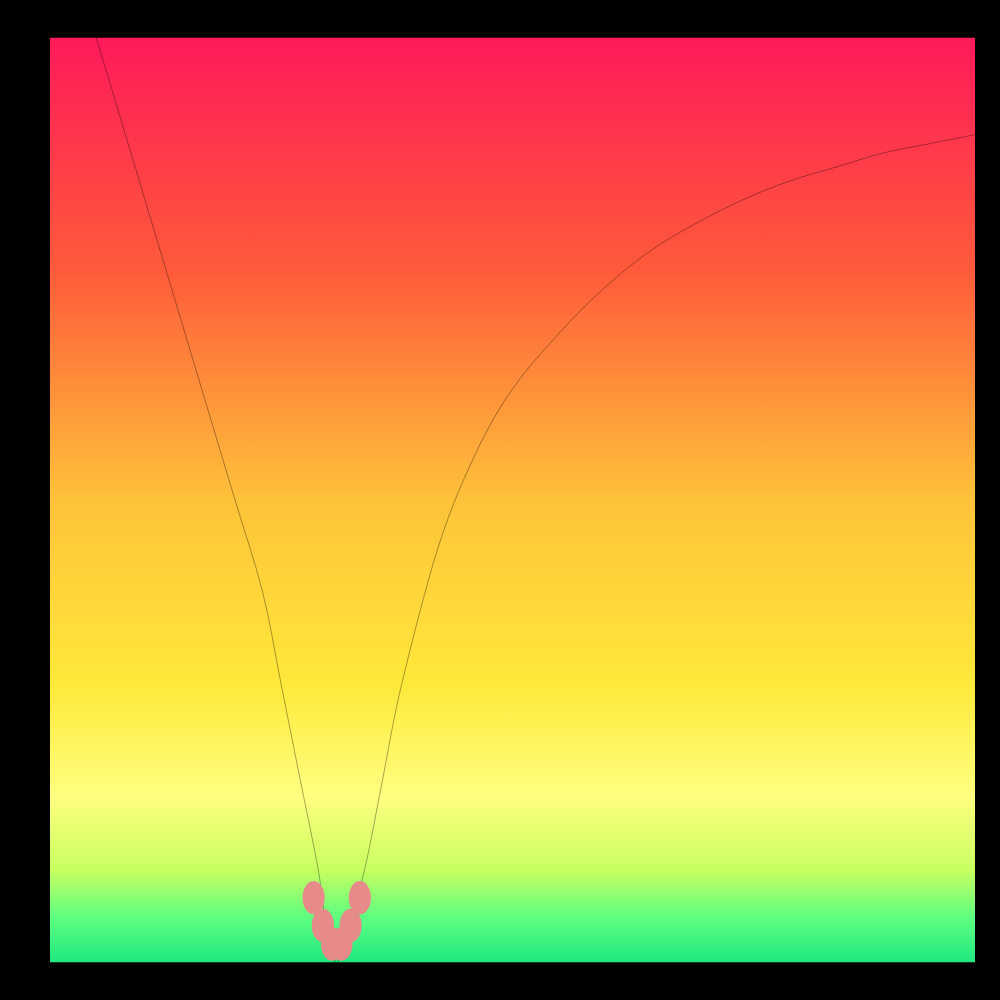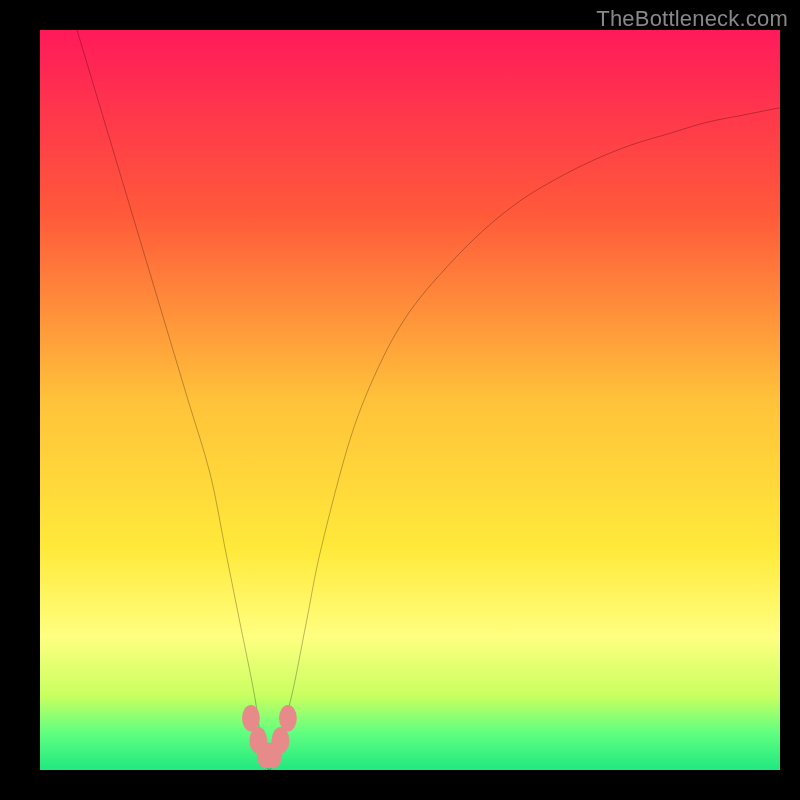--- a/index.html
+++ b/index.html
@@ -35,21 +35,20 @@
     height: 740px;
   }
   svg {
     display: block;
   }
 </style>
 </head>
 <body>
 
 <div class="stage">
-  <div class="watermark">TheBottleneck.com</div>
 
   <div class="plot-wrap">
     <svg id="chart-svg" viewBox="0 0 100 100" preserveAspectRatio="none" width="740" height="740">
       <defs>
         <linearGradient id="bg-grad" x1="0" y1="0" x2="0" y2="1">
             <stop offset="0%" stop-color="#ff1a5a"></stop>
             <stop offset="25%" stop-color="#ff5a3a"></stop>
             <stop offset="50%" stop-color="#ffc23a"></stop>
             <stop offset="70%" stop-color="#ffe93a"></stop>
             <stop offset="82%" stop-color="#ffff80"></stop>

